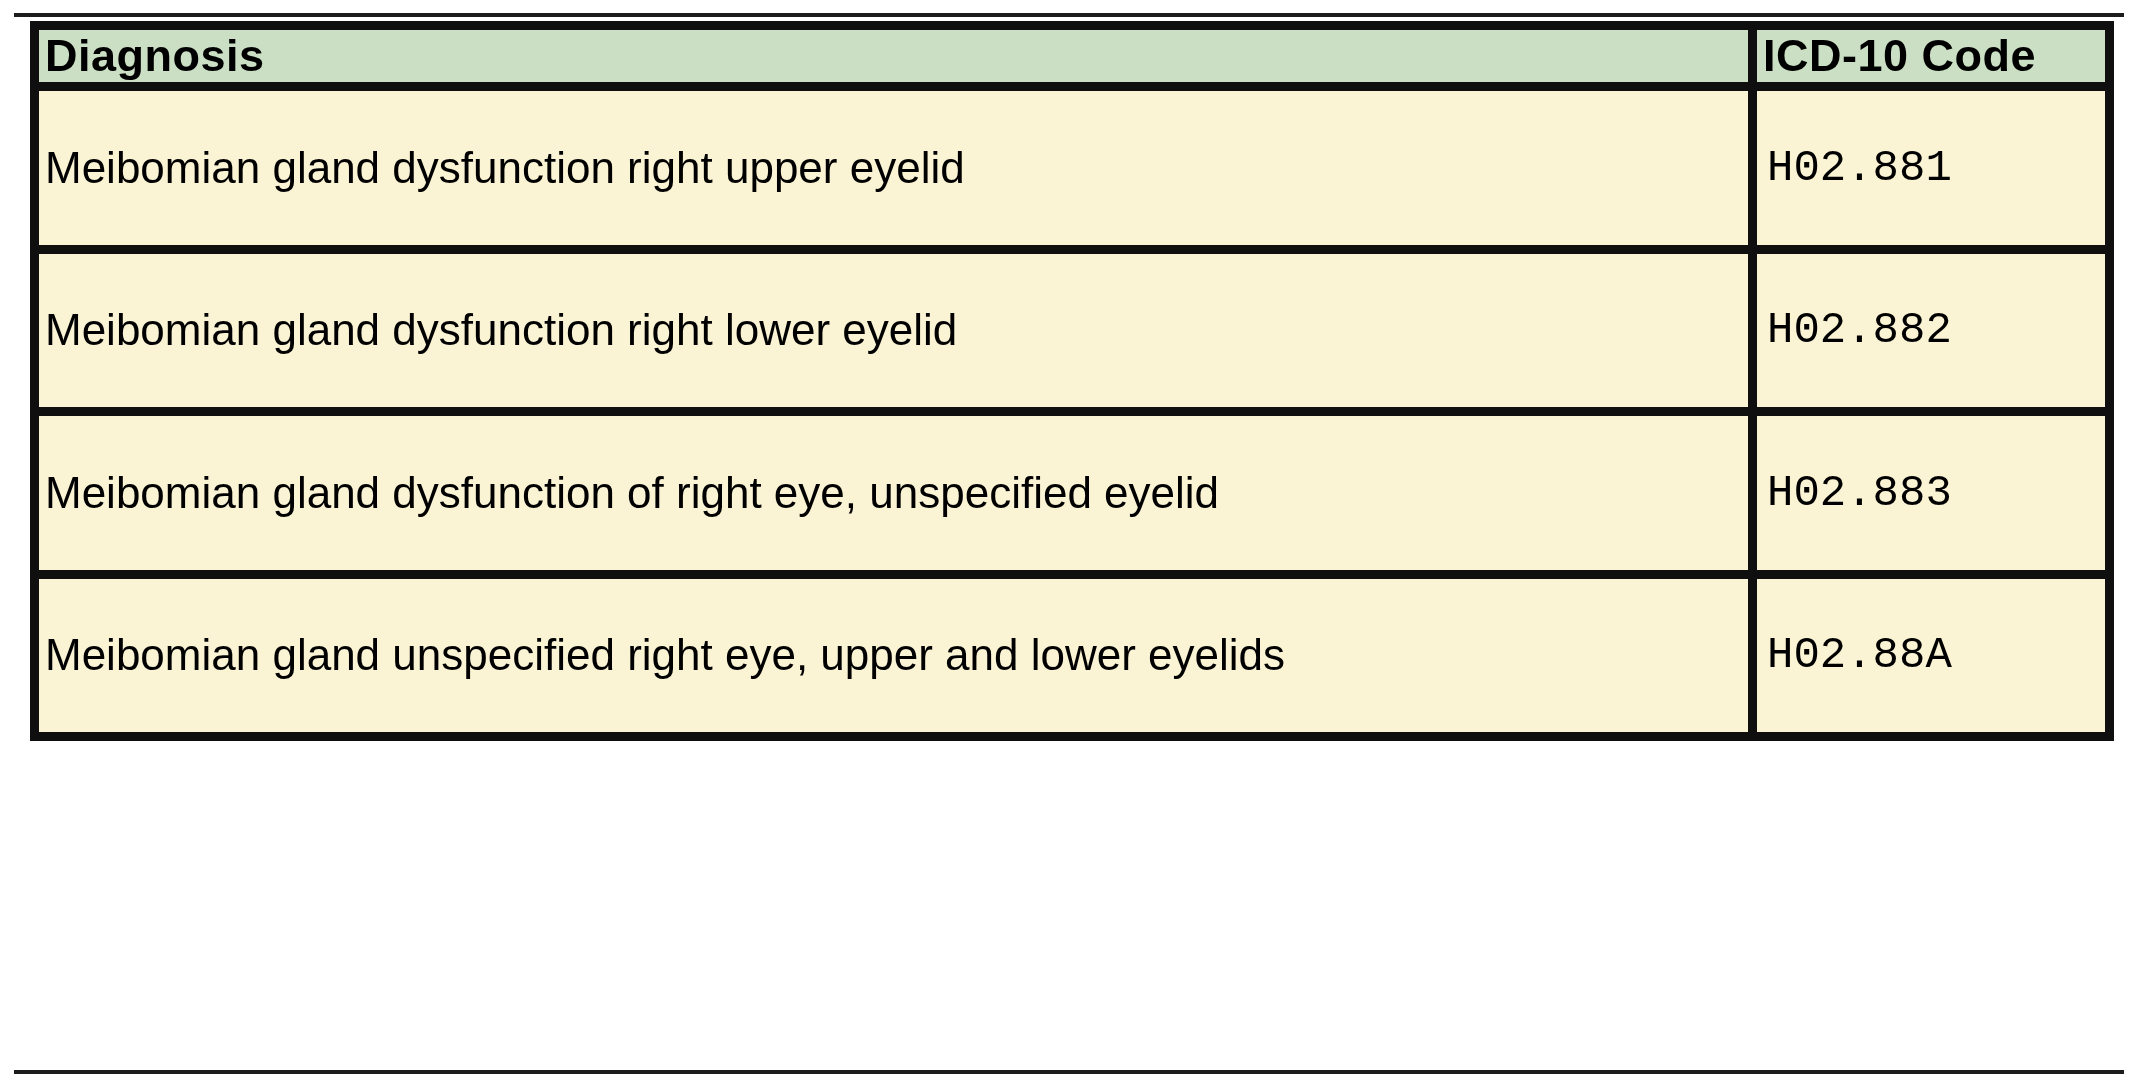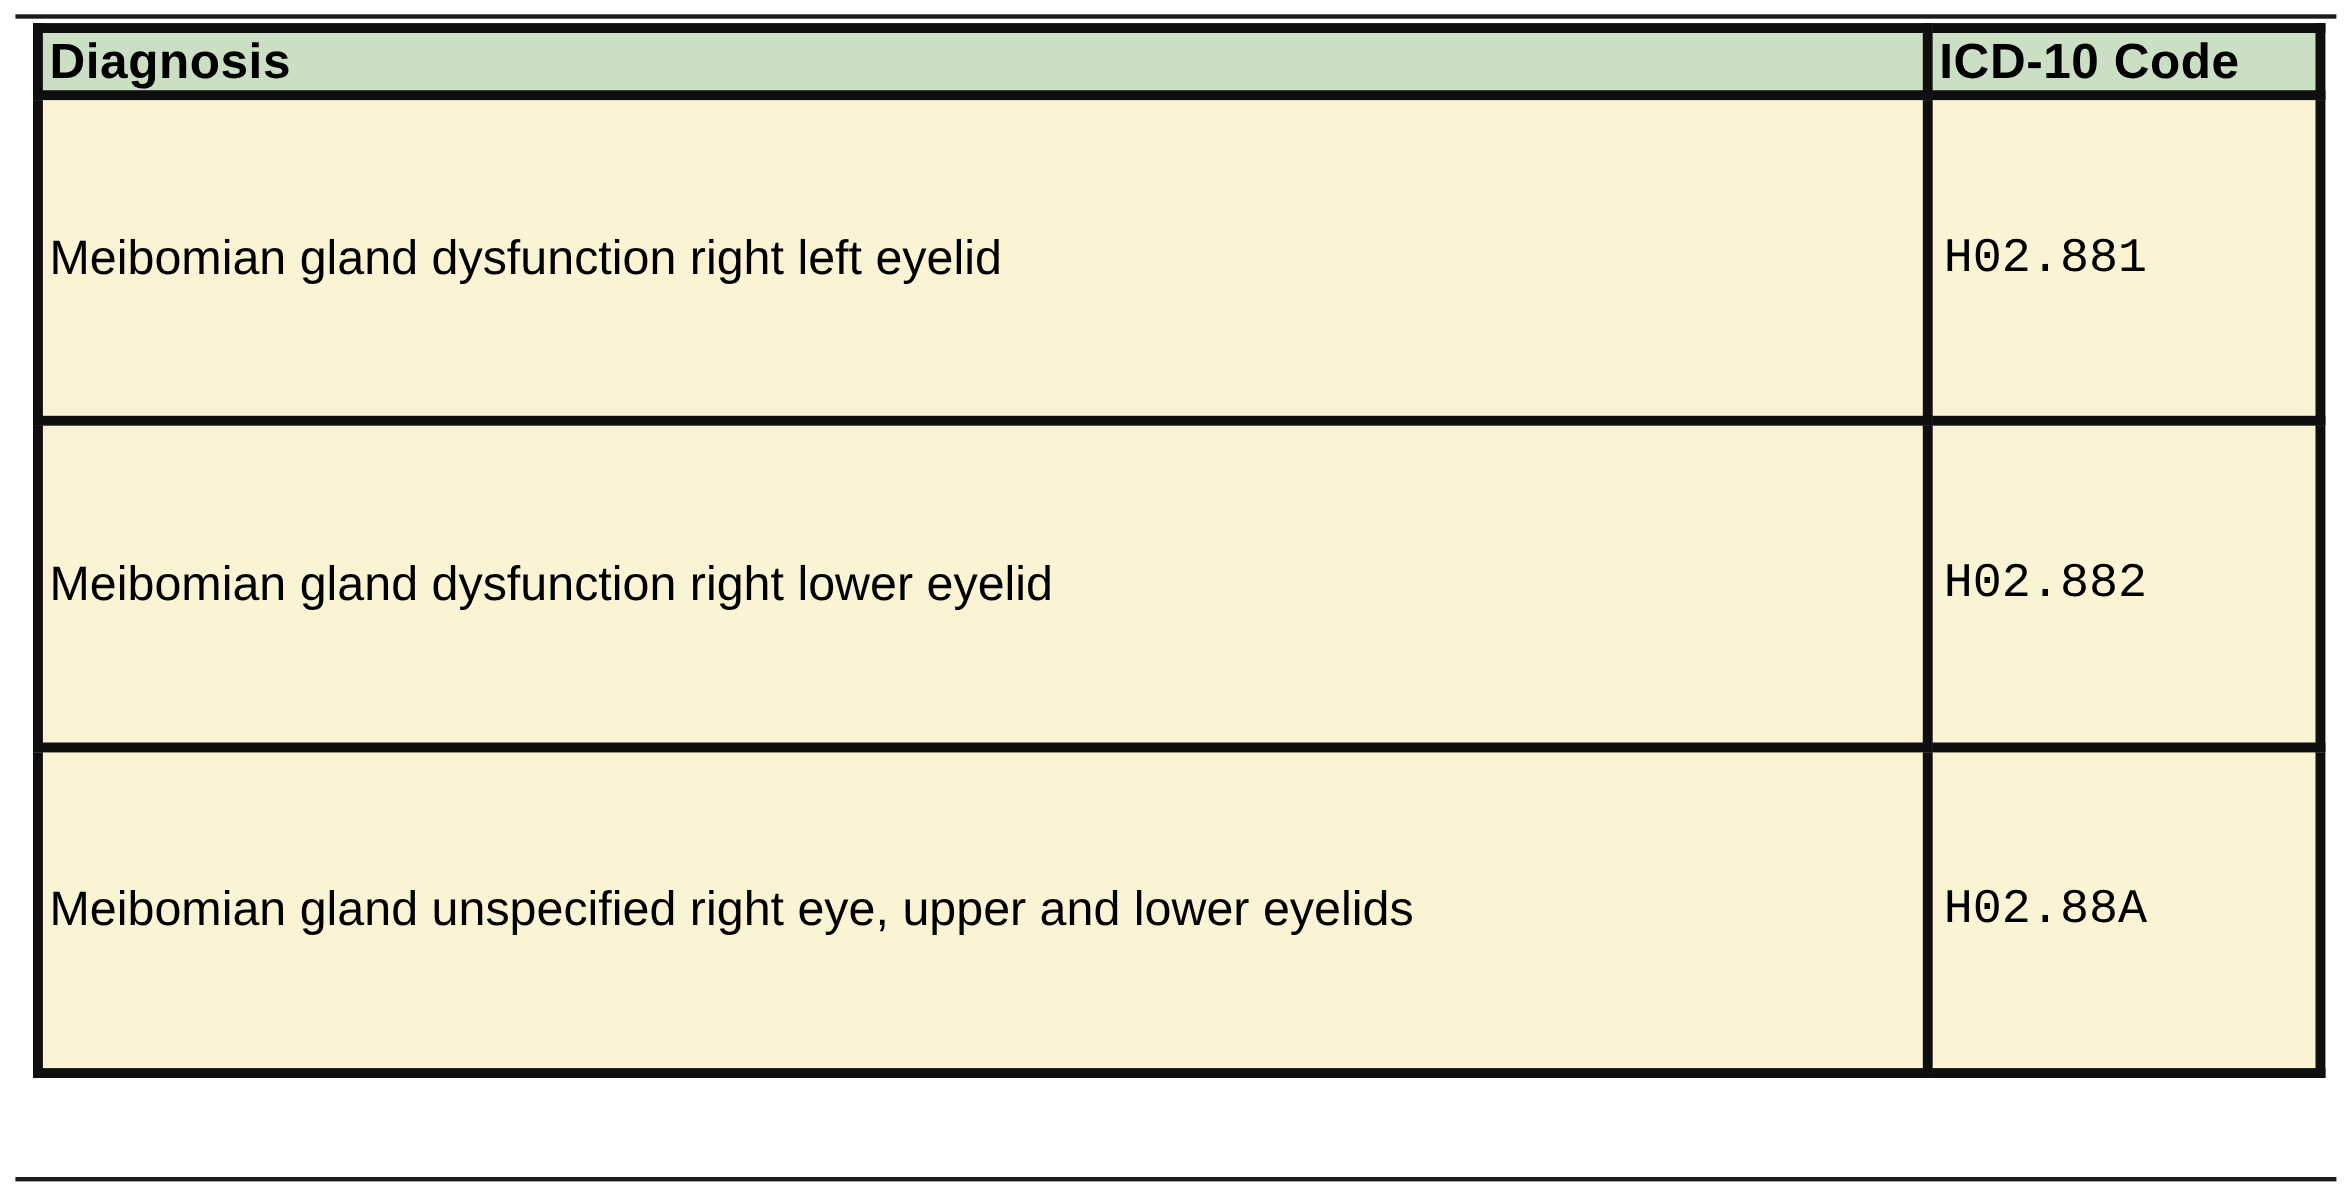--- a/index.html
+++ b/index.html
@@ -23,21 +23,21 @@
     background: #1c1c1c;
   }
   .page-rule.top { top: 13px; }
   .page-rule.bottom { top: 1070px; }
 
   table.icd-table {
     position: absolute;
     left: 30px;
     top: 21px;
     width: 2075px;
-    height: 959px;
+    height: 720px;
     border-collapse: collapse;
     table-layout: fixed;
   }
   .icd-table th,
   .icd-table td {
     border: 9px solid #0f0f0f;
     vertical-align: middle;
     text-align: left;
     padding: 0 8px 0 6px;
     white-space: nowrap;
@@ -69,26 +69,30 @@
       <col style="width:357px">
     </colgroup>
     <thead>
       <tr>
         <th>Diagnosis</th>
         <th>ICD-10 Code</th>
       </tr>
     </thead>
     <tbody>
         <tr>
-          <td>Meibomian gland dysfunction right left eyelid</td>
+          <td>Meibomian gland dysfunction right upper eyelid</td>
           <td class="code-cell">H02.881</td>
         </tr>
         <tr>
           <td>Meibomian gland dysfunction right lower eyelid</td>
           <td class="code-cell">H02.882</td>
+        </tr>
+        <tr>
+          <td>Meibomian gland dysfunction of right eye, unspecified eyelid</td>
+          <td class="code-cell">H02.883</td>
         </tr>
         <tr>
           <td>Meibomian gland unspecified right eye, upper and lower eyelids</td>
           <td class="code-cell">H02.88A</td>
         </tr>
       </tbody>
   </table>
 
   <div class="page-rule bottom"></div>
 

